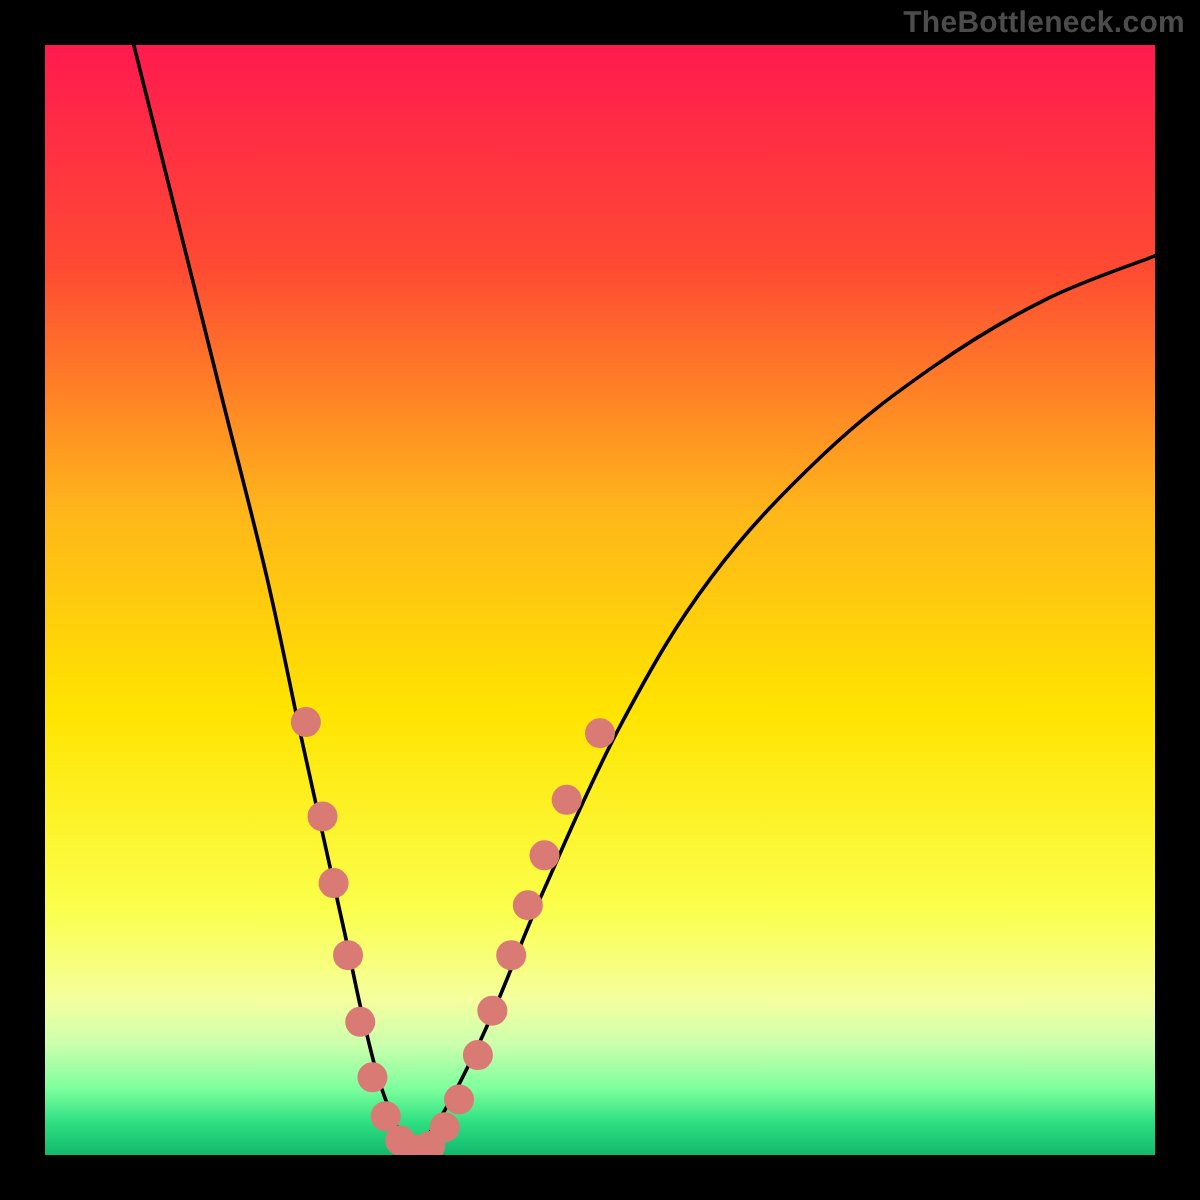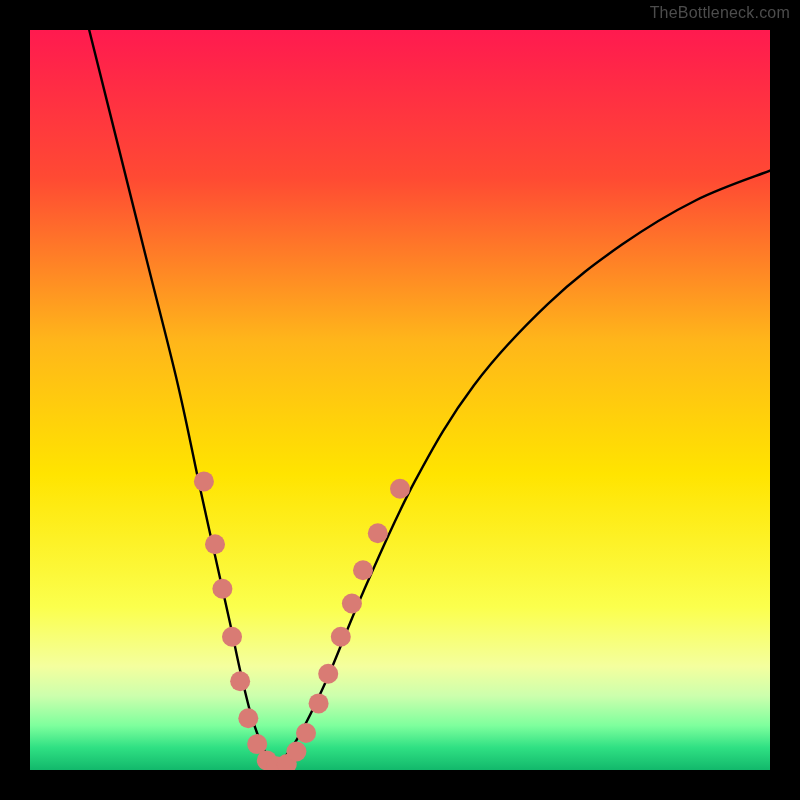--- a/index.html
+++ b/index.html
@@ -24,22 +24,22 @@
     left: 0;
     top: 0;
     width: 740px;
     height: 740px;
   }
   .watermark {
     position: absolute;
     top: 4px;
     right: 10px;
     color: #4c4c4c;
-    font-size: 16px;
-    font-weight: 400;
+    font-size: 20px;
+    font-weight: 700;
     letter-spacing: 0.2px;
   }
   svg {
     display: block;
   }
 </style>
 </head>
 <body>
 
 <div class="watermark">TheBottleneck.com</div>

